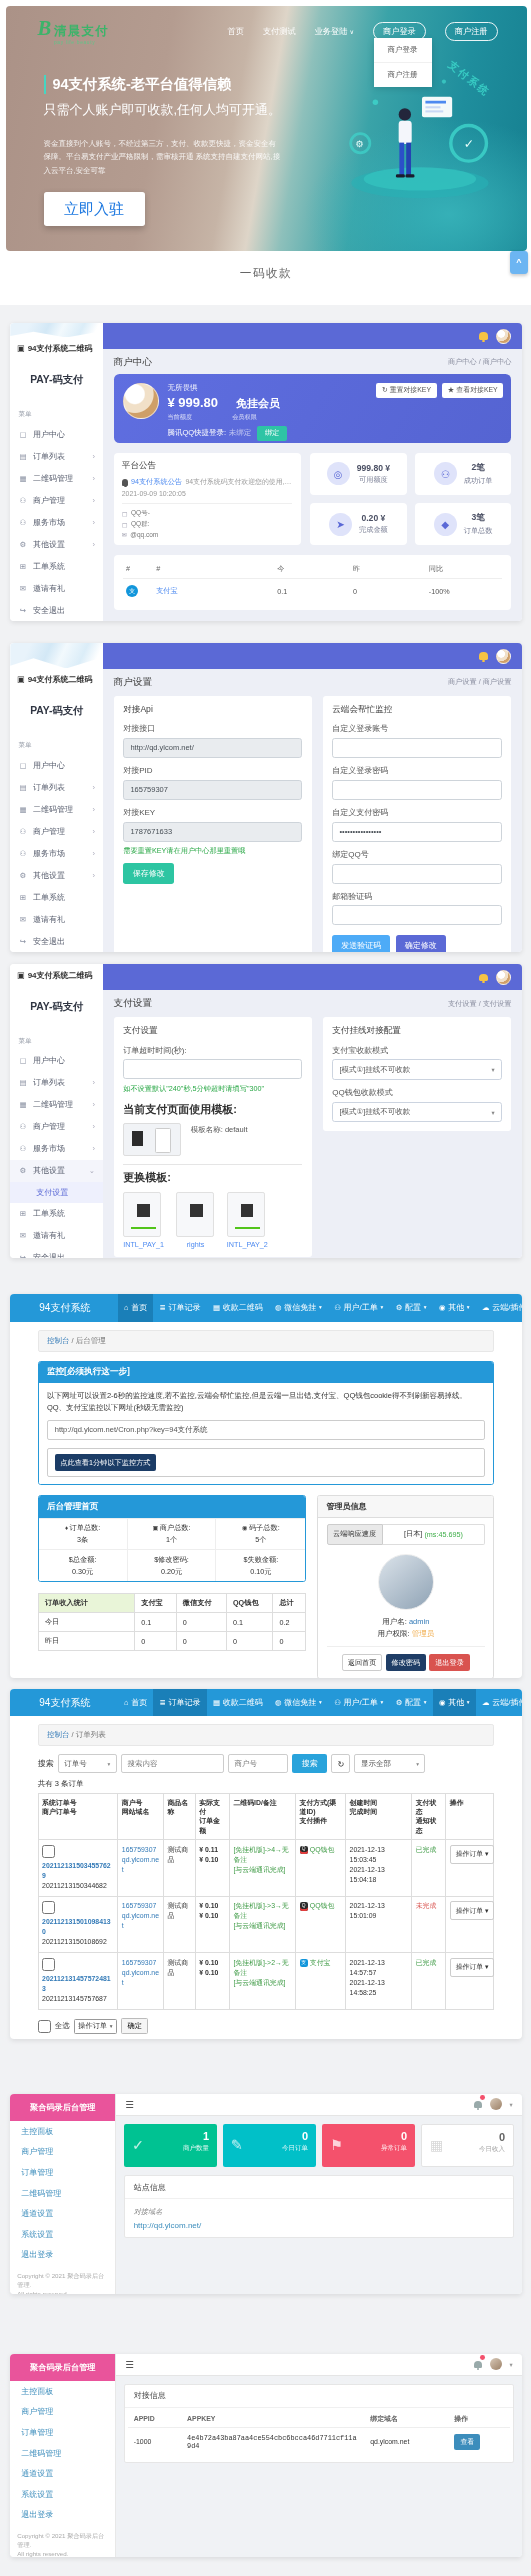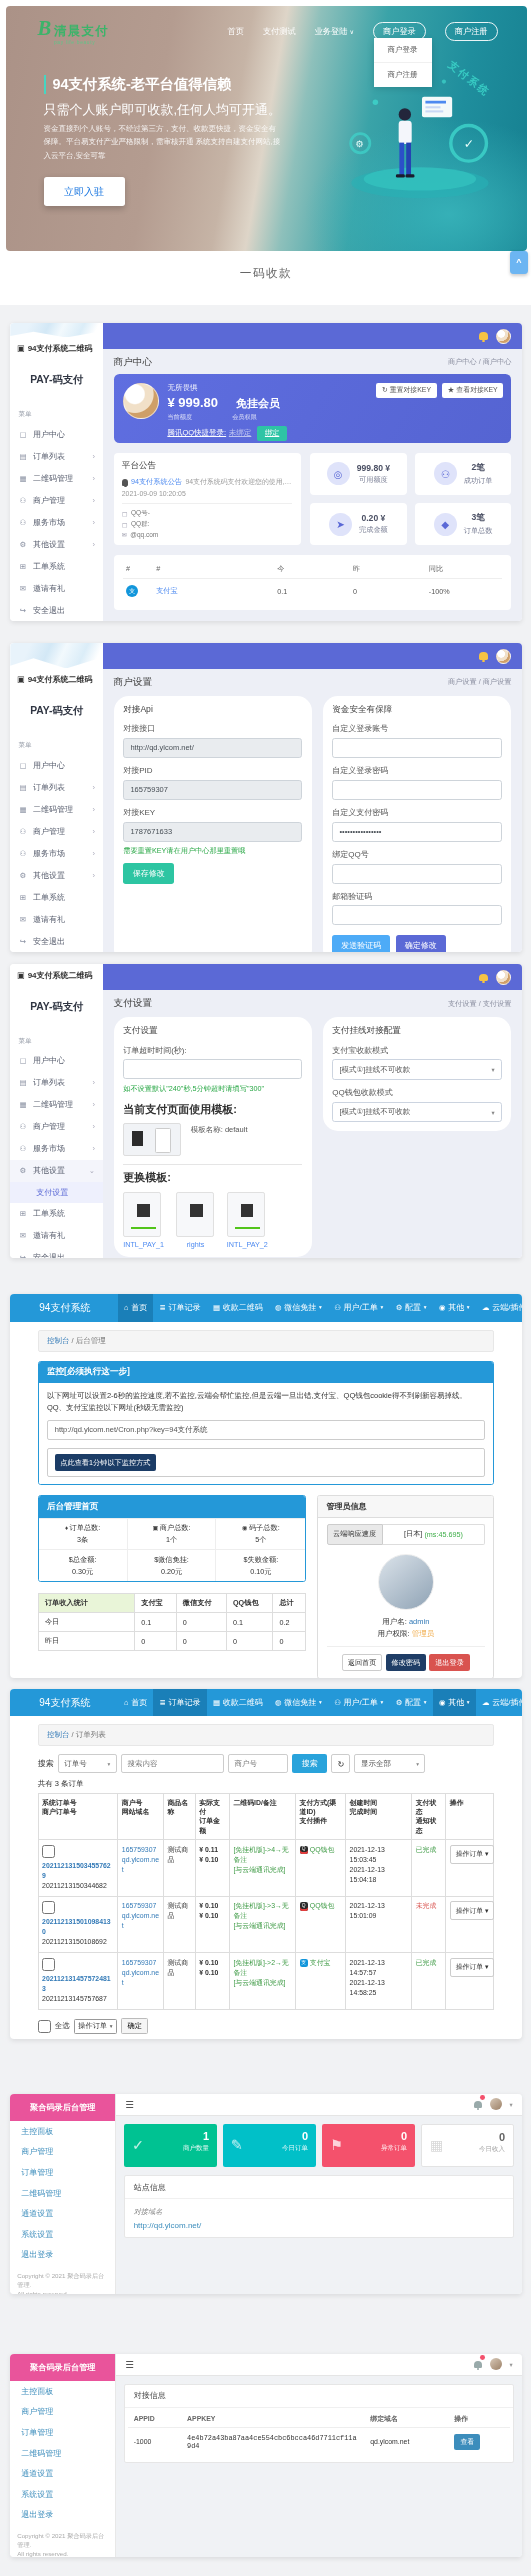--- a/index.html
+++ b/index.html
@@ -26,22 +26,22 @@
 .hero-links { margin-left:auto; display:flex; align-items:center; gap:19px; }
 .hero-link { color:#fff; font-size:8.2px; cursor:pointer; white-space:nowrap; }
 .hero-link .caret { font-size:6.2px; margin-left:2.1px; }
 .hero-btn { border:0.7px solid rgba(255,255,255,.9); color:#fff; font-size:8.2px; padding:3.4px 9px; border-radius:9.6px; background:transparent; cursor:pointer; white-space:nowrap; }
 .dropdown { position:absolute; left:368px; top:32px; width:58px; background:#fff; box-shadow:0 2.1px 6.9px rgba(0,0,0,.15); z-index:5; }
 .dropdown-item { font-size:7.5px; color:#555; text-align:center; line-height:24px; cursor:pointer; }
 .dropdown-item + .dropdown-item { border-top:0.7px solid #f0f0f0; }
 .hero-copy { position:absolute; left:38px; top:69px; z-index:2; width:254px; }
 .hero-title { color:#fff; font-size:14.4px; font-weight:bold; border-left:2.1px solid #45d6c2; padding-left:6.9px; }
 .hero-sub { color:#fff; font-size:13px; margin-top:6.9px; font-weight:normal; line-height:1.5; }
-.hero-desc { color:rgba(255,255,255,.88); font-size:7.5px; line-height:1.8; margin-top:2px; width:237px; }
-.hero-cta { display:inline-block; margin-top:15px; background:#fff; color:#1d78e0; font-size:10px; padding:7.5px 20.6px; border:none; border-radius:2.7px; box-shadow:0 2.7px 6.9px rgba(0,0,0,.2); cursor:pointer; }
+.hero-desc { color:rgba(255,255,255,.88); font-size:7.5px; line-height:1.8; margin-top:17px; width:237px; }
+.hero-cta { display:inline-block; margin-top:15px; background:#fff; color:#1d78e0; font-size:15px; padding:7.5px 20.6px; border:none; border-radius:2.7px; box-shadow:0 2.7px 6.9px rgba(0,0,0,.2); cursor:pointer; }
 .hero-art { position:absolute; right:27.4px; top:55px; z-index:1; }
 .hero-ribbon { position:absolute; right:33px; top:66px; color:#3ad2c8; font-size:10.3px; font-weight:bold; transform:rotate(38deg); opacity:.9; letter-spacing:2.1px; z-index:2; }
 
 
 .strip { background:#fff; height:54px; position:relative; }
 .strip-title { text-align:center; font-size:11.7px; color:#666; padding-top:15px; letter-spacing:1.4px; }
 .back-top { position:absolute; right:4.1px; top:0px; width:18px; height:23px; background:#6cb5f2; color:#fff; border:none; border-radius:3.4px; font-size:9px; font-weight:bold; cursor:pointer; box-shadow:0 1.4px 3.4px rgba(0,0,0,.2); }
 
 
 .panel { margin:0 10.3px; background:#fff; border-radius:4.1px; overflow:hidden; box-shadow:0 1.4px 5.5px rgba(0,0,0,.09); }
@@ -71,21 +71,21 @@
 .m-crumb { font-size:7.2px; color:#8b8fa0; }
 .profile-card { margin-top:5.5px; background:linear-gradient(120deg,#5f6ee0,#5564d2); border-radius:5.5px; padding:8.2px 9.6px; position:relative; color:#fff; height:69px; }
 .profile-flex { display:flex; gap:8.2px; }
 .avatar-dog.big { width:36px; height:36px; flex-shrink:0; }
 .p-name { font-size:7.5px; opacity:.95; }
 .p-balance-row { display:flex; gap:18px; align-items:baseline; margin-top:2.7px; }
 .p-balance { font-size:13px; font-weight:bold; }
 .p-vip { font-size:11px; font-weight:600; }
 .p-lbl-row { display:flex; gap:40px; margin-top:1.4px; }
 .p-lbl { font-size:6.2px; opacity:.75; }
-.p-qq-row { margin-top:4.1px; font-size:7.5px; display:flex; align-items:center; gap:2.7px;text-decoration:underline; }
+.p-qq-row { margin-top:4.1px; font-size:7.5px; display:flex; align-items:center; gap:2.7px; }
 .p-qq-status { opacity:.6; }
 .bind-btn { background:#2ec4a5; color:#fff; border:none; border-radius:2.1px; font-size:7.2px; padding:2.7px 8.2px; margin-left:2.7px; cursor:pointer; }
 .key-btns { position:absolute; right:8.2px; top:8.2px; display:flex; gap:5.5px; }
 .key-btn { background:#fff; border:none; border-radius:2.1px; color:#555; font-size:6.9px; padding:2.7px 5.5px; cursor:pointer; white-space:nowrap; }
 .p1-grid { display:flex; gap:9.6px; margin-top:9.6px; }
 .notice-card { width:187px; background:#fff; border-radius:4.1px; padding:6.9px 8.2px; flex-shrink:0; }
 .notice-title { font-size:8.6px; color:#444; }
 .notice-item { display:flex; align-items:center; gap:3.4px; margin-top:5.5px; white-space:nowrap; overflow:hidden; }
 .notice-link { color:#4d8af0; font-size:7.2px; cursor:pointer; flex-shrink:0; }
 .notice-text { color:#999; font-size:6.9px; overflow:hidden; text-overflow:ellipsis; }
@@ -99,21 +99,21 @@
 .stat-val { font-size:8.6px; font-weight:bold; color:#4a4f63; text-align:center; }
 .stat-lbl { font-size:7.2px; color:#7a7f95; text-align:center; margin-top:1.4px; }
 .mini-table-card { background:#fff; border-radius:4.1px; margin-top:9.6px; padding:4.1px 9.6px 6.9px; }
 table.mini { width:100%; border-collapse:collapse; }
 table.mini th { font-size:7.2px; color:#666; text-align:left; font-weight:normal; padding:4.8px 2.7px; border-bottom:0.7px solid #eee; }
 table.mini td { font-size:7.2px; color:#555; padding:5.5px 2.7px; }
 .pay-ico { display:inline-flex; width:12.4px; height:12.4px; border-radius:50%; background:#1296db; color:#fff; font-size:6.2px; align-items:center; justify-content:center; vertical-align:middle; }
 .mini-name { color:#4d8af0; margin-left:4.1px; cursor:pointer; }
 
 .p2-cards { display:flex; gap:11px; margin-top:6.9px; }
-.form-card { background:#fff; border-radius:15px; padding:8.2px 9.6px; }
+.form-card { background:#fff; border-radius:3px; padding:8.2px 9.6px; }
 .p2-left { width:198px; flex-shrink:0; }
 .p2-right { flex:1; }
 .fc-heading { font-size:8.6px; color:#444; }
 .f-label { font-size:8px; color:#555; margin-top:7.5px; }
 .f-input { width:100%; height:20px; margin-top:3.4px; border:0.7px solid #ced4da; border-radius:2.7px; font-size:7.5px; color:#495057; padding:0 6.2px; background:#fff; font-family:inherit; }
 .f-input.ro { background:#e9ecef; }
 .hint-green { font-size:7.2px; color:#28a745; margin-top:4.8px; }
 .btn-teal { background:#2dc5a2; color:#fff; border:none; border-radius:2.7px; font-size:8px; padding:4.8px 9.6px; margin-top:6.9px; cursor:pointer; }
 .btn-row { display:flex; gap:5.5px; margin-top:9.6px; }
 .btn-lightblue { background:#4dabf7; color:#fff; border:none; border-radius:2.7px; font-size:8px; padding:4.8px 9px; cursor:pointer; }
@@ -537,21 +537,21 @@
           <div class="f-label">对接接口</div>
           <input class="f-input ro" value="http://qd.ylcom.net/" style="">
           <div class="f-label">对接PID</div>
           <input class="f-input ro" value="165759307" style="">
           <div class="f-label">对接KEY</div>
           <input class="f-input ro" value="1787671633" style="">
           <div class="hint-green">需要重置KEY请在用户中心那里重置哦</div>
           <button class="btn-teal">保存修改</button>
         </div>
         <div class="form-card p2-right">
-          <div class="fc-heading">资金安全有保障</div>
+          <div class="fc-heading">云端会帮忙监控</div>
           <div class="f-label">自定义登录账号</div>
           <input class="f-input" style="">
           <div class="f-label">自定义登录密码</div>
           <input class="f-input" style="">
           <div class="f-label">自定义支付密码</div>
           <input class="f-input" value="••••••••••••••••" style="">
           <div class="f-label">绑定QQ号</div>
           <input class="f-input" style="">
           <div class="f-label">邮箱验证码</div>
           <input class="f-input" style="">
@@ -749,21 +749,21 @@
               </div>
             <div class="stats-cell">
                 <div class="stats-lbl"><span class="ci">◉</span><span>码子总数:</span></div>
                 <div class="stats-val">5个</div>
               </div>
             <div class="stats-cell">
                 <div class="stats-lbl"><span>$总金额:</span></div>
                 <div class="stats-val">0.30元</div>
               </div>
             <div class="stats-cell">
-                <div class="stats-lbl"><span>$微信免挂:</span></div>
+                <div class="stats-lbl"><span>$修改密码:</span></div>
                 <div class="stats-val">0.20元</div>
               </div>
             <div class="stats-cell">
                 <div class="stats-lbl"><span>$失败金额:</span></div>
                 <div class="stats-val">0.10元</div>
               </div>
           </div>
         </div>
         <table class="income">
           <tbody>

